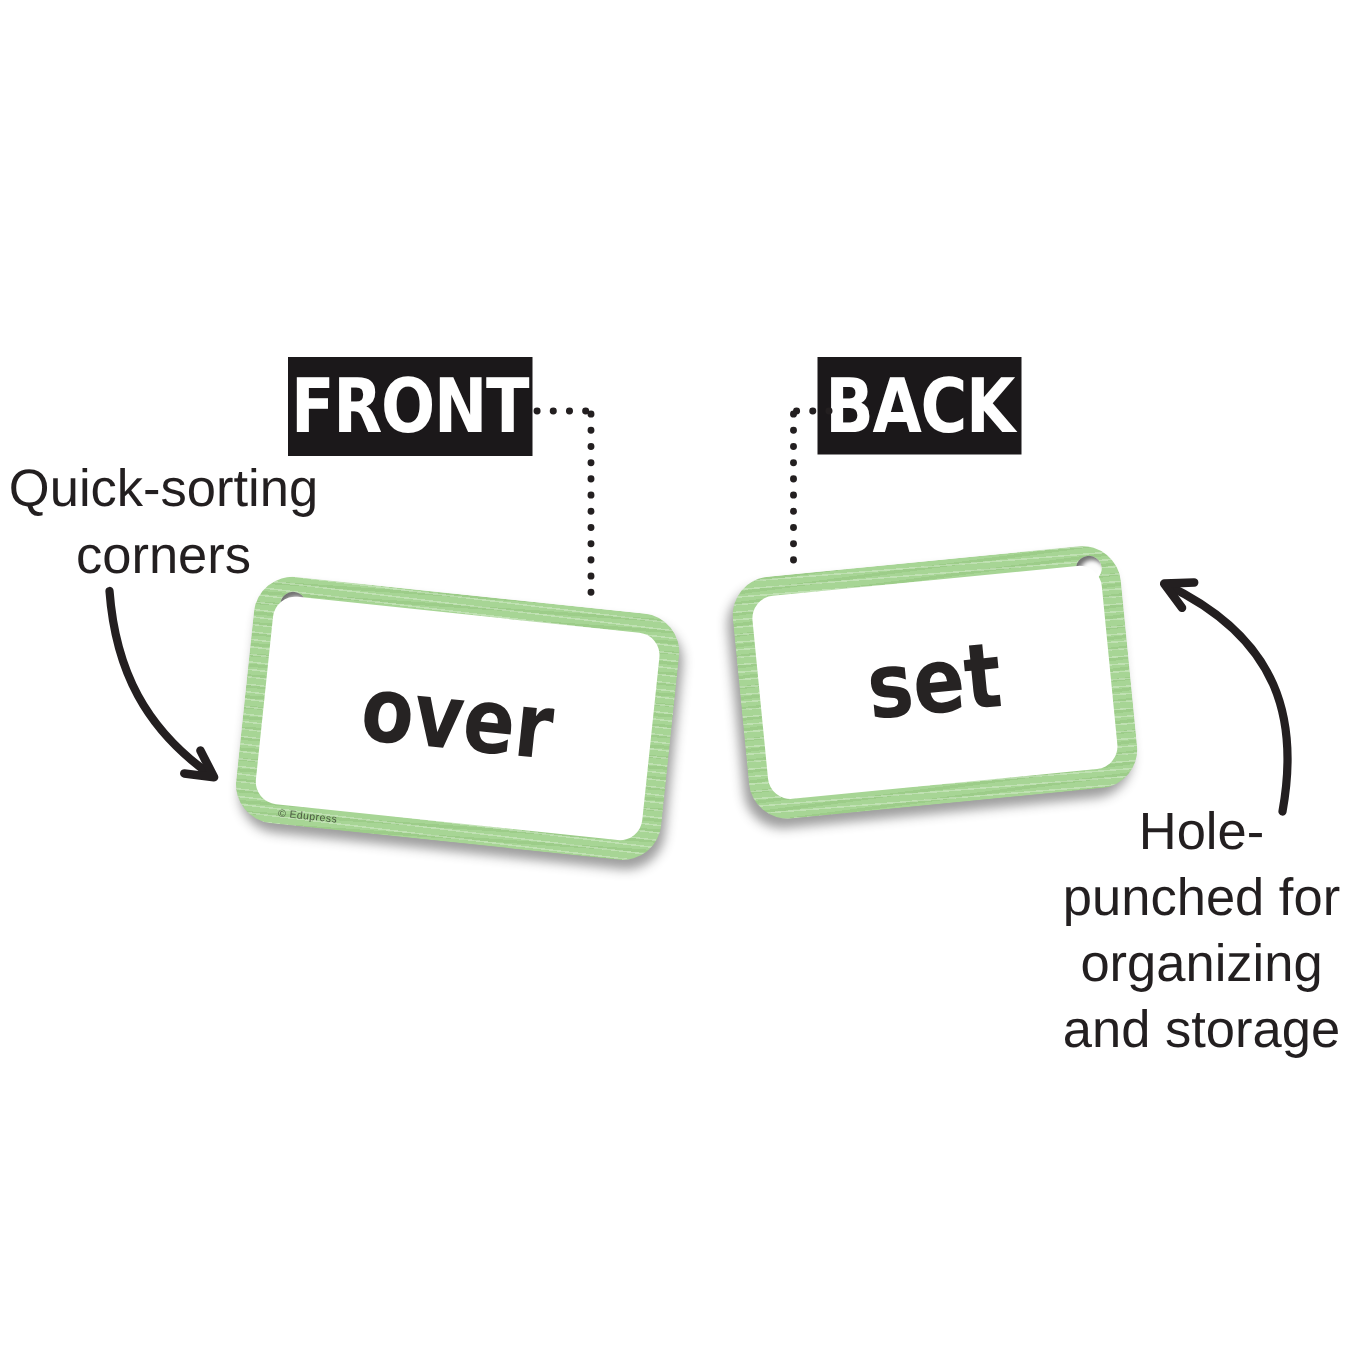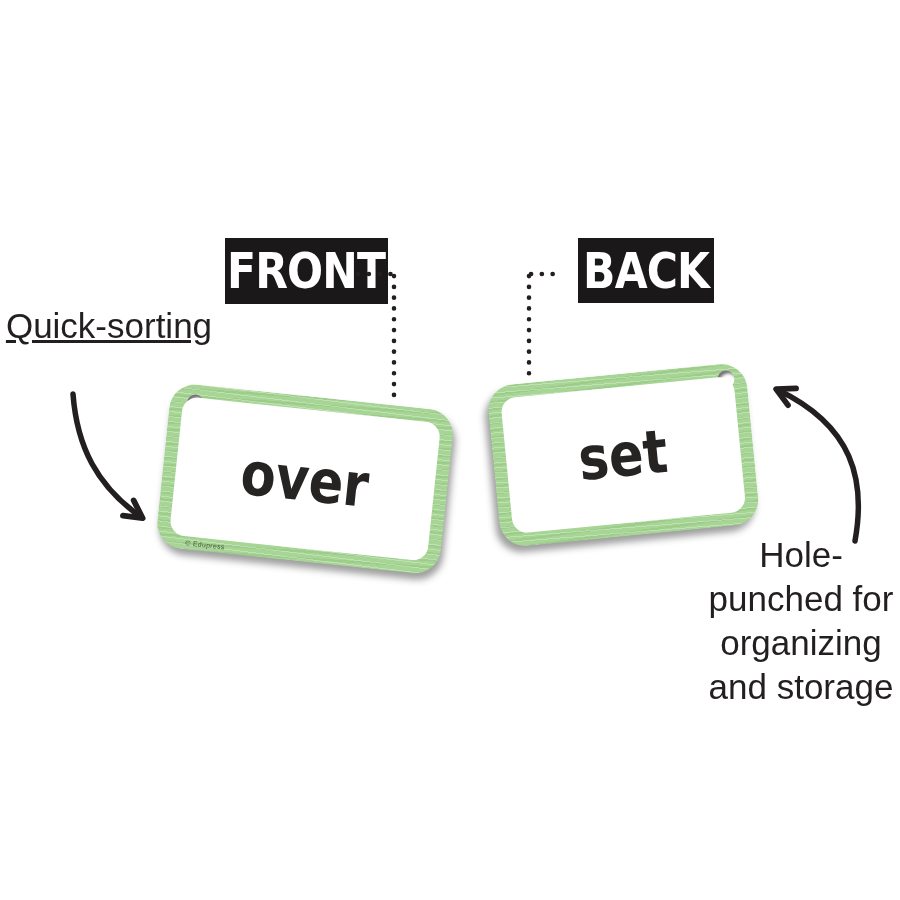--- a/index.html
+++ b/index.html
@@ -3,28 +3,28 @@
 <meta charset="utf-8">
 <style>
   html,body{margin:0;padding:0;background:#ffffff;}
   body{width:900px;height:900px;position:relative;overflow:hidden;
        font-family:"Liberation Sans",sans-serif;color:#231f20;}
   .scene{position:absolute;inset:0;}
 
   
   .tag{position:absolute;background:#1b181a;color:#ffffff;
        display:flex;align-items:center;justify-content:center;
-       font-family:"DejaVu Sans",sans-serif;font-weight:bold;margin-left:33px;}
+       font-family:"DejaVu Sans",sans-serif;font-weight:bold;}
   .tag span{display:inline-block;font-size:50px;transform:scaleX(.85);letter-spacing:-1px;}
   .tag.front{left:192px;top:238px;width:163px;height:66px;}
   .tag.back{left:545px;top:238px;width:136px;height:65px;}
 
   
   .note{position:absolute;text-align:center;font-size:35px;color:#231f20;}
-  .note.left{left:0px;top:303px;width:218px;line-height:45px;text-decoration:underline;}
+  .note.left{left:0px;top:303px;width:218px;line-height:45px;}
   .note.right{left:694px;top:533px;width:214px;line-height:44px;}
 
   
   .card{position:absolute;border-radius:26px;
         background-color:#a7d595;
         background-image:
           repeating-linear-gradient(1deg, rgba(255,255,255,.28) 0 1px, rgba(255,255,255,0) 1px 5px),
           repeating-linear-gradient(-2deg, rgba(120,175,95,.22) 0 2px, rgba(120,175,95,0) 2px 7px);
   }
   .card.front-card{left:172px;top:382px;width:285px;height:165px;
@@ -54,20 +54,21 @@
   <div class="tag front">
     <span>FRONT</span>
   </div>
 
   <div class="tag back">
     <span>BACK</span>
   </div>
 
   <div class="note left">
     <div>Quick-sorting</div>
+    <div>corners</div>
   </div>
 
   <div class="note right">
     <div>Hole-</div>
     <div>punched for</div>
     <div>organizing</div>
     <div>and storage</div>
   </div>
 
   <div class="card front-card">

